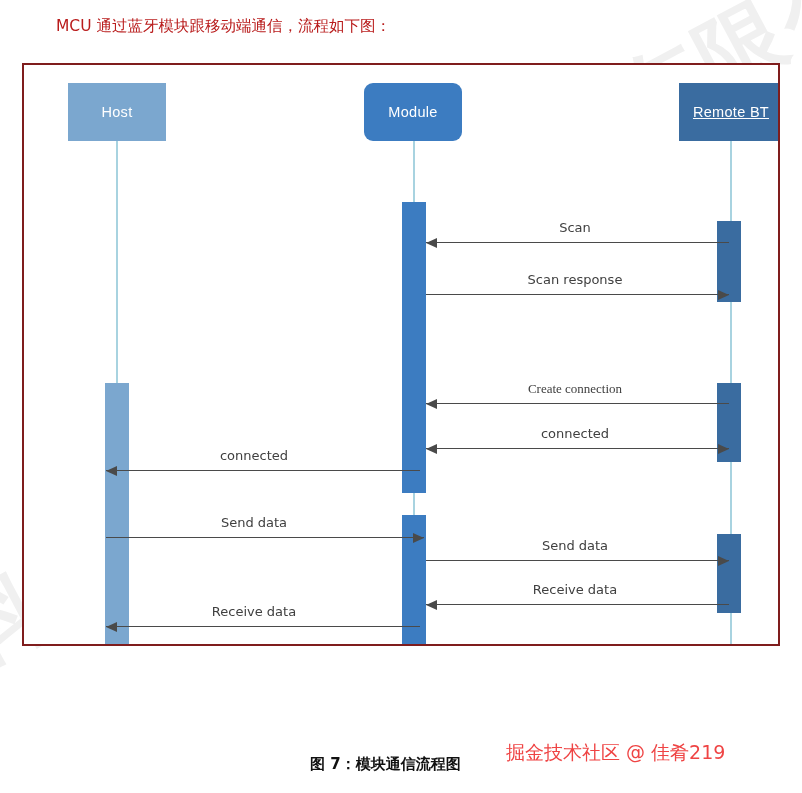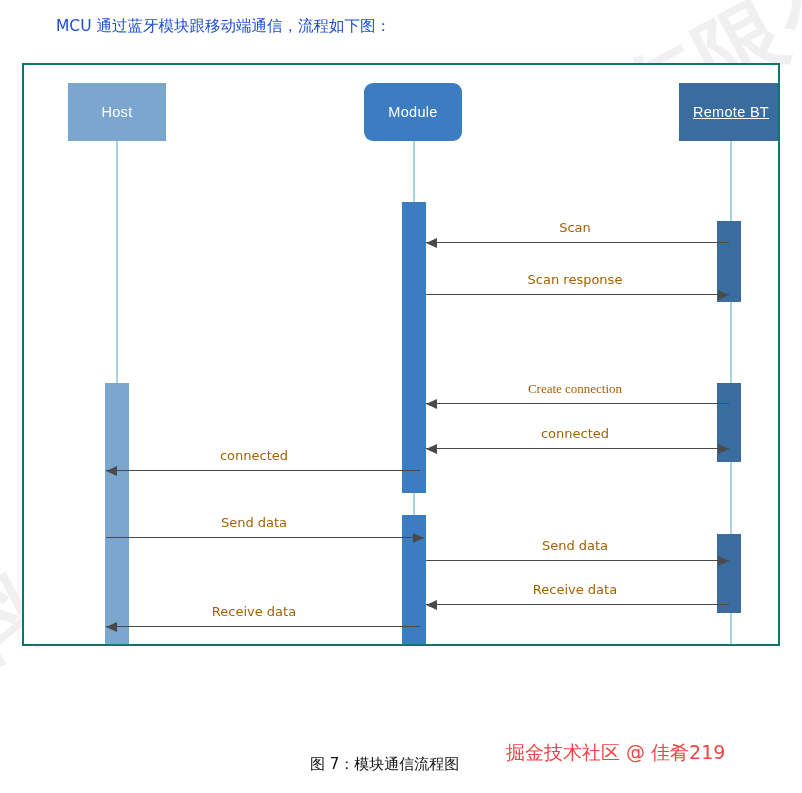--- a/index.html
+++ b/index.html
@@ -30,33 +30,33 @@
   }
   .bg-wm-1 { top: -34px; left: 600px; }
   .bg-wm-2 { top: 540px; left: -46px; }
 
   
   .intro-text {
     position: absolute;
     left: 56px;
     top: 16px;
     font-size: 15.5px;
-    color: #1d4ed8;
+    color: #b91c1c;
     font-family: "DejaVu Sans", "Liberation Sans", sans-serif;
     white-space: nowrap;
   }
 
   
   .diagram-frame {
     position: absolute;
     left: 22px;
     top: 63px;
     width: 758px;
     height: 583px;
-    border: 2px solid #0f766e;
+    border: 2px solid #7f1d1d;
     background: #ffffff;
     box-sizing: border-box;
     overflow: hidden;
   }
   .diagram-inner {
     position: absolute;
     inset: 0;
   }
 
   
@@ -97,34 +97,34 @@
     height: 0;
     border-top: 5px solid transparent;
     border-bottom: 5px solid transparent;
   }
   .arrowhead.left  { border-right: 11px solid #3a3a3a; }
   .arrowhead.right { border-left: 11px solid #3a3a3a; }
 
   .msg-label {
     position: absolute;
     font-size: 13px;
-    color: #a16207;
+    color: #404040;
     font-family: "DejaVu Sans", "Liberation Sans", sans-serif;
     white-space: nowrap;
     text-align: center;
     transform: translateX(-50%);
   }
 
   
   .figure-caption {
     position: absolute;
     left: 310px;
     top: 755px;
     font-size: 15px;
-    font-weight: normal;
+    font-weight: bold;
     color: #111111;
     font-family: "DejaVu Sans", "Liberation Sans", sans-serif;
     white-space: nowrap;
   }
   .site-watermark {
     position: absolute;
     left: 506px;
     top: 740px;
     font-size: 19px;
     color: #ef4444;

